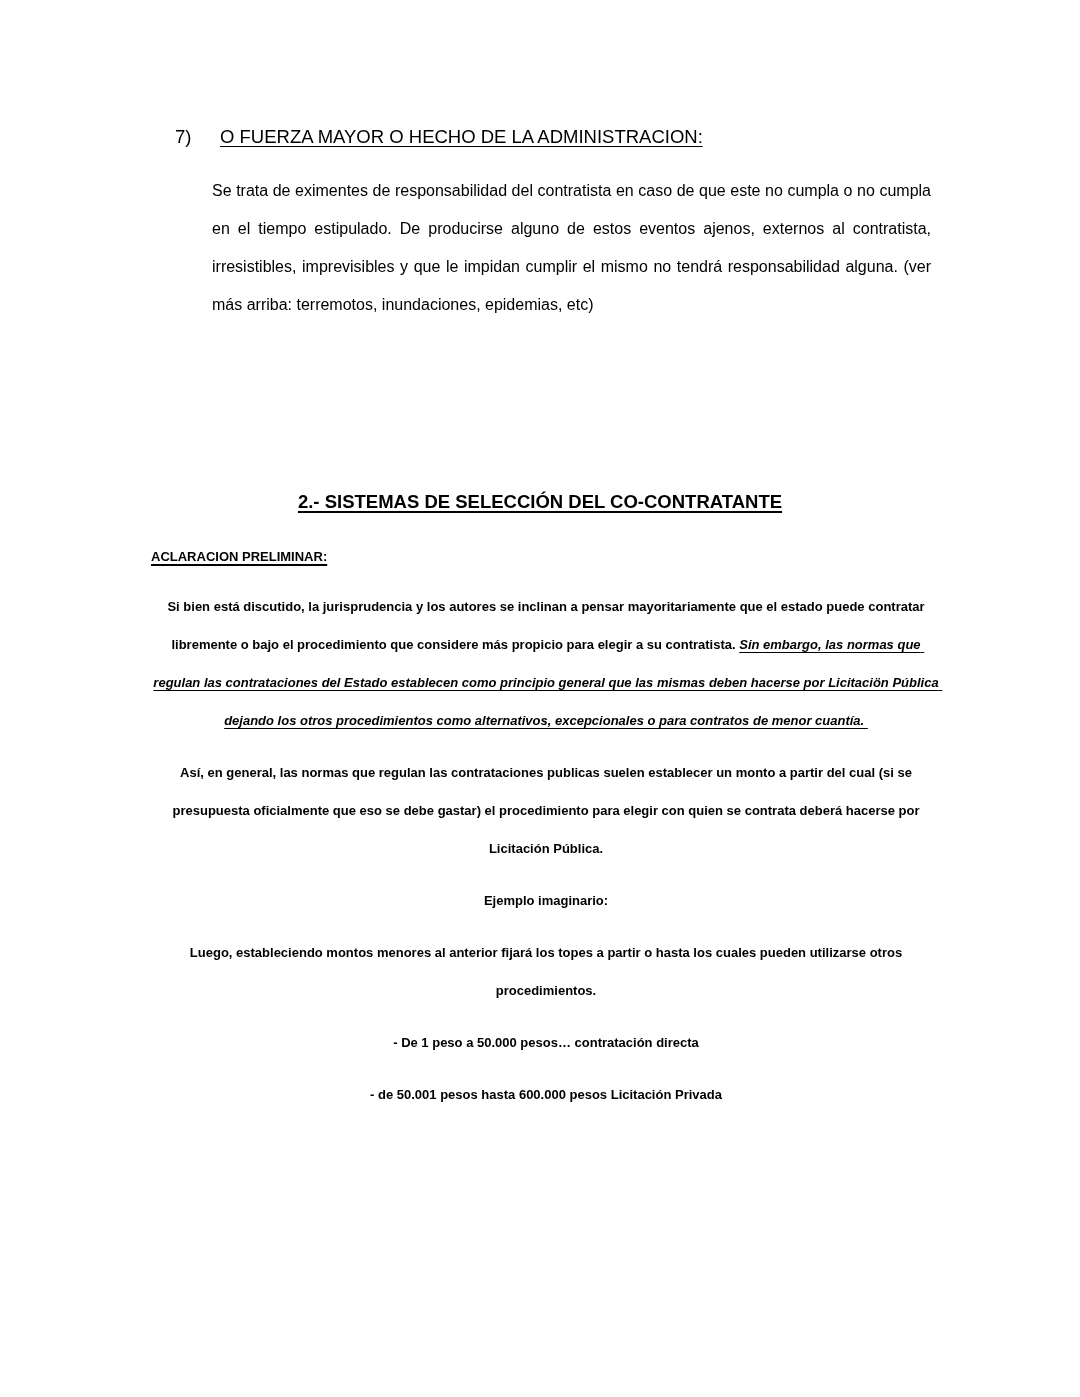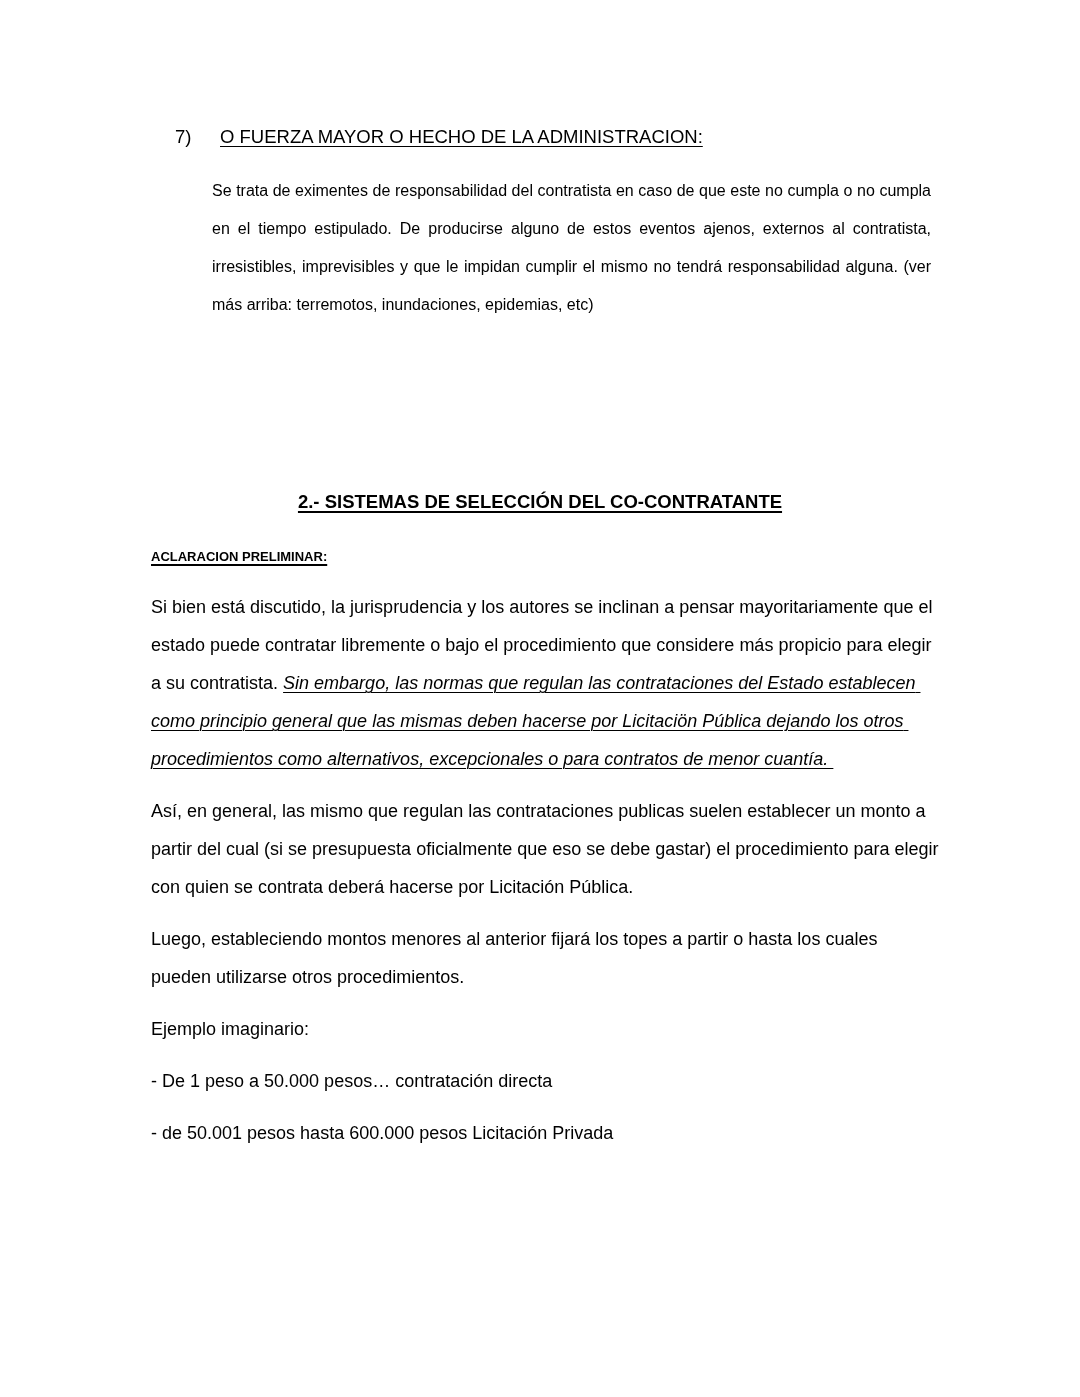--- a/index.html
+++ b/index.html
@@ -106,24 +106,25 @@
     font-weight: bold;
     margin: 0 0 12px 0;
   }
   .sub-heading span.u {
     text-decoration: underline;
     text-underline-offset: 3px;
     text-decoration-thickness: 1.5px;
   }
 
   .para {
-    font-size: 18px;
+    font-size: 13px;
     line-height: 38px;
-    text-align: left;
+    text-align: center;
     margin: 0 0 14px 0;
+    font-weight: bold;
   }
 
   .em-underline {
     font-style: italic;
     text-decoration: underline;
     text-underline-offset: 3px;
     text-decoration-thickness: 1px;
     white-space: pre-wrap;
   }
 </style>
@@ -151,25 +152,25 @@
   <div class="body-col">
 
     <div class="sub-heading">
       <span class="u">ACLARACION PRELIMINAR:</span>
     </div>
 
     <p class="para">
       <span>Si bien está discutido, la jurisprudencia y los autores se inclinan a pensar mayoritariamente que el estado puede contratar libremente o bajo el procedimiento que considere más propicio para elegir a su contratista. </span><span class="em-underline">Sin embargo, las normas que regulan las contrataciones del Estado establecen como principio general que las mismas deben hacerse por Licitaciön Pública dejando los otros procedimientos como alternativos, excepcionales o para contratos de menor cuantía. </span>
     </p>
 
-    <p class="para">Así, en general, las mismo que regulan las contrataciones publicas suelen establecer un monto a partir del cual (si se presupuesta oficialmente que eso se debe gastar) el procedimiento para elegir con quien se contrata deberá hacerse por Licitación Pública.</p>
+    <p class="para">Así, en general, las normas que regulan las contrataciones publicas suelen establecer un monto a partir del cual (si se presupuesta oficialmente que eso se debe gastar) el procedimiento para elegir con quien se contrata deberá hacerse por Licitación Pública.</p>
+
+    <p class="para">Ejemplo imaginario:</p>
 
     <p class="para">Luego, estableciendo montos menores al anterior fijará los topes a partir o hasta los cuales pueden utilizarse otros procedimientos.</p>
-
-    <p class="para">Ejemplo imaginario:</p>
 
     <p class="para">- De 1 peso a 50.000 pesos… contratación directa</p>
 
     <p class="para">- de 50.001 pesos hasta 600.000 pesos Licitación Privada</p>
 
   </div>
 
 </div>
 
 </body></html>

